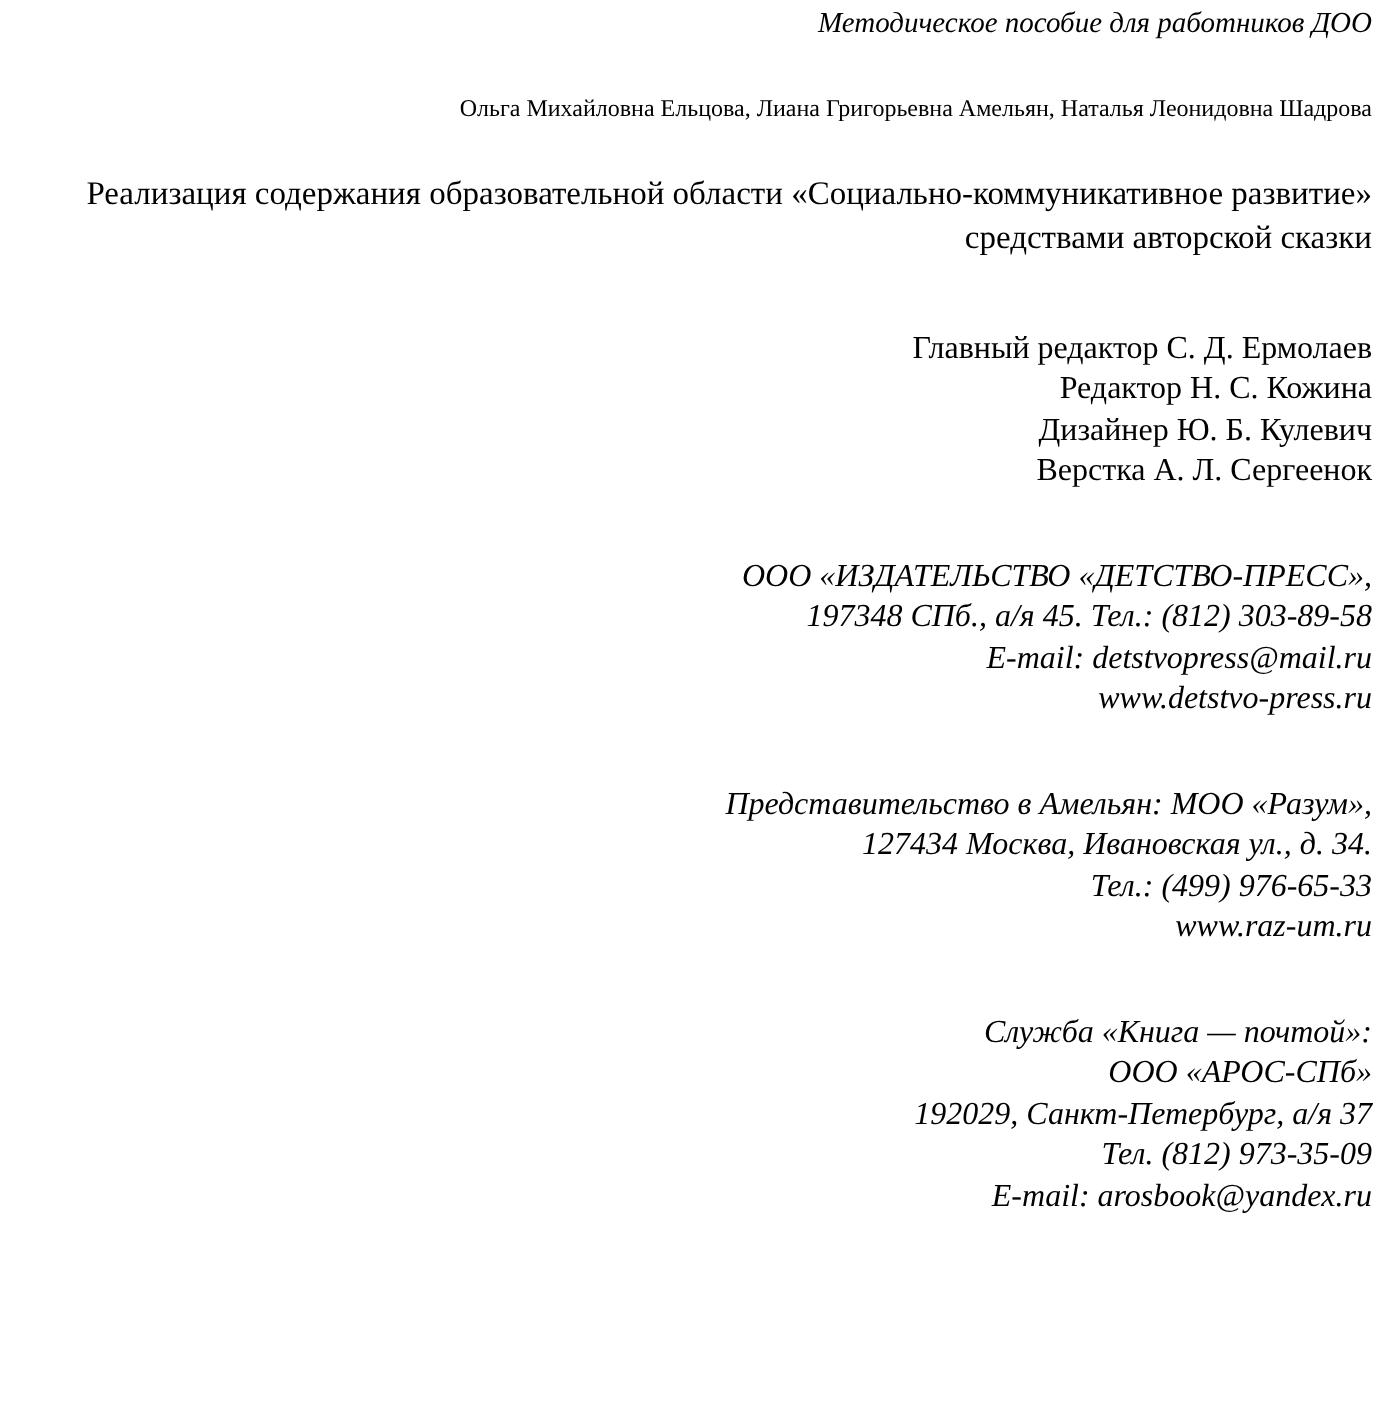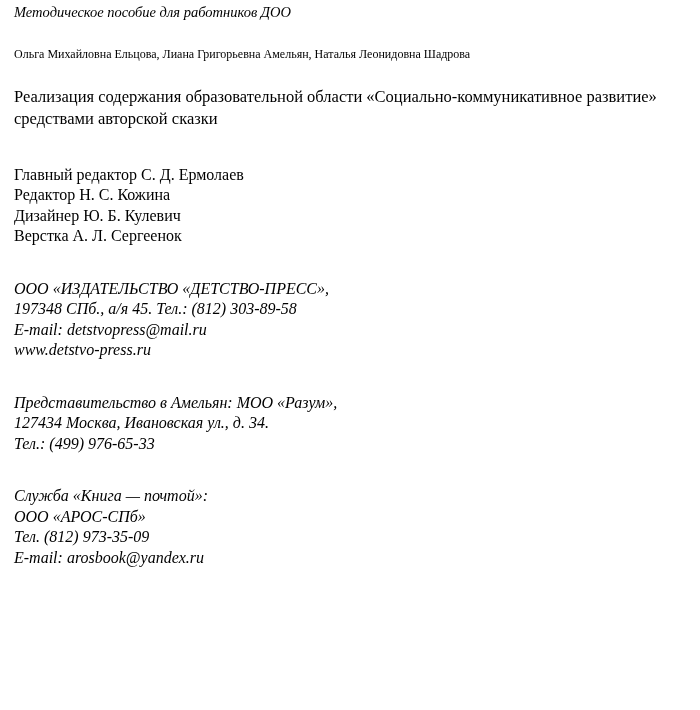--- a/index.html
+++ b/index.html
@@ -14,21 +14,21 @@
     color: #000000;
     overflow: hidden;
   }
   .page {
     width: 700px;
     height: 710px;
     box-sizing: border-box;
     padding: 0 14px;
     position: relative;
   }
-  .center { text-align: left; }
+  .center { text-align: right; }
   .series {
     font-style: italic;
     font-size: 14.5px;
     margin-top: 3px;
     line-height: 1.25;
   }
   .authors {
     font-weight: normal;
     font-size: 12px;
     margin-top: 26px;
@@ -72,22 +72,24 @@
     <div>ООО «ИЗДАТЕЛЬСТВО «ДЕТСТВО-ПРЕСС»,</div>
     <div>197348 СПб., а/я 45. Тел.: (812) 303-89-58</div>
     <div>E-mail: detstvopress@mail.ru</div>
     <div>www.detstvo-press.ru</div>
   </div>
 
   <div class="center block gap-md">
     <div>Представительство в Амельян: МОО «Разум»,</div>
     <div>127434 Москва, Ивановская ул., д. 34.</div>
     <div>Тел.: (499) 976-65-33</div>
+    <div>www.raz-um.ru</div>
   </div>
 
   <div class="center block gap-md">
     <div>Служба «Книга — почтой»:</div>
     <div>ООО «АРОС-СПб»</div>
+    <div>192029, Санкт-Петербург, а/я 37</div>
     <div>Тел. (812) 973-35-09</div>
     <div>E-mail: arosbook@yandex.ru</div>
   </div>
 
 </div>
 
 </body></html>

